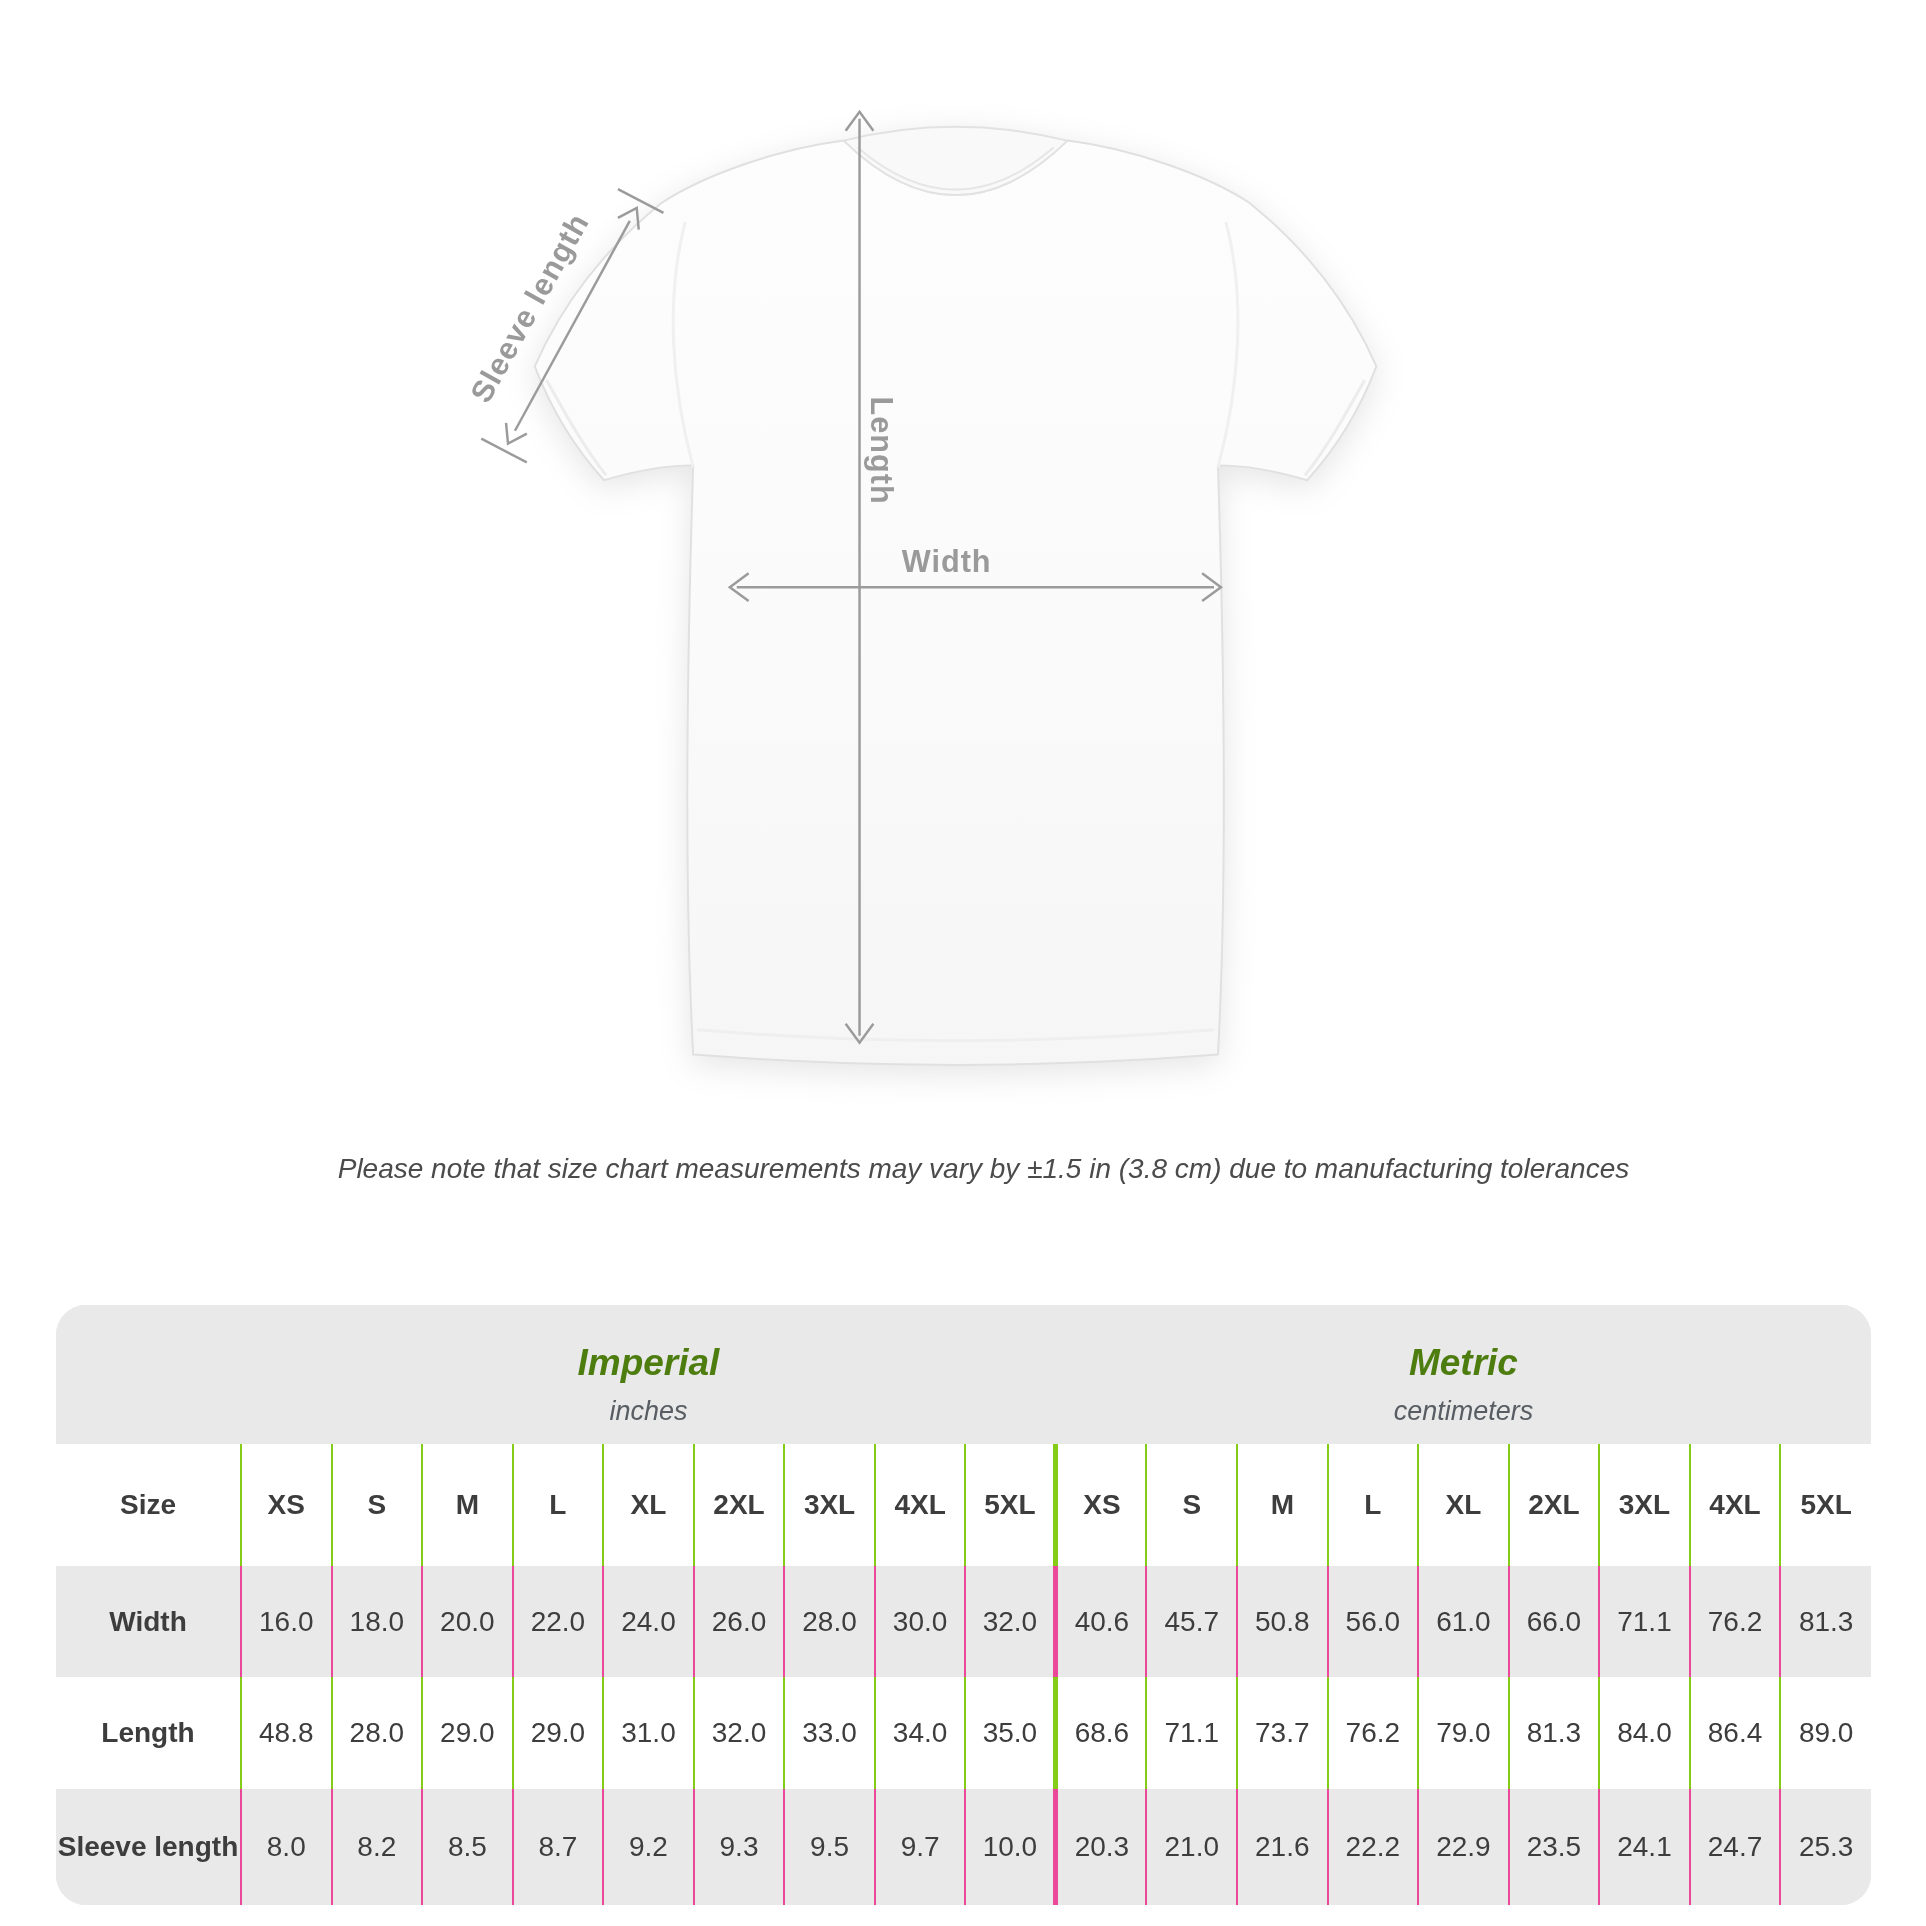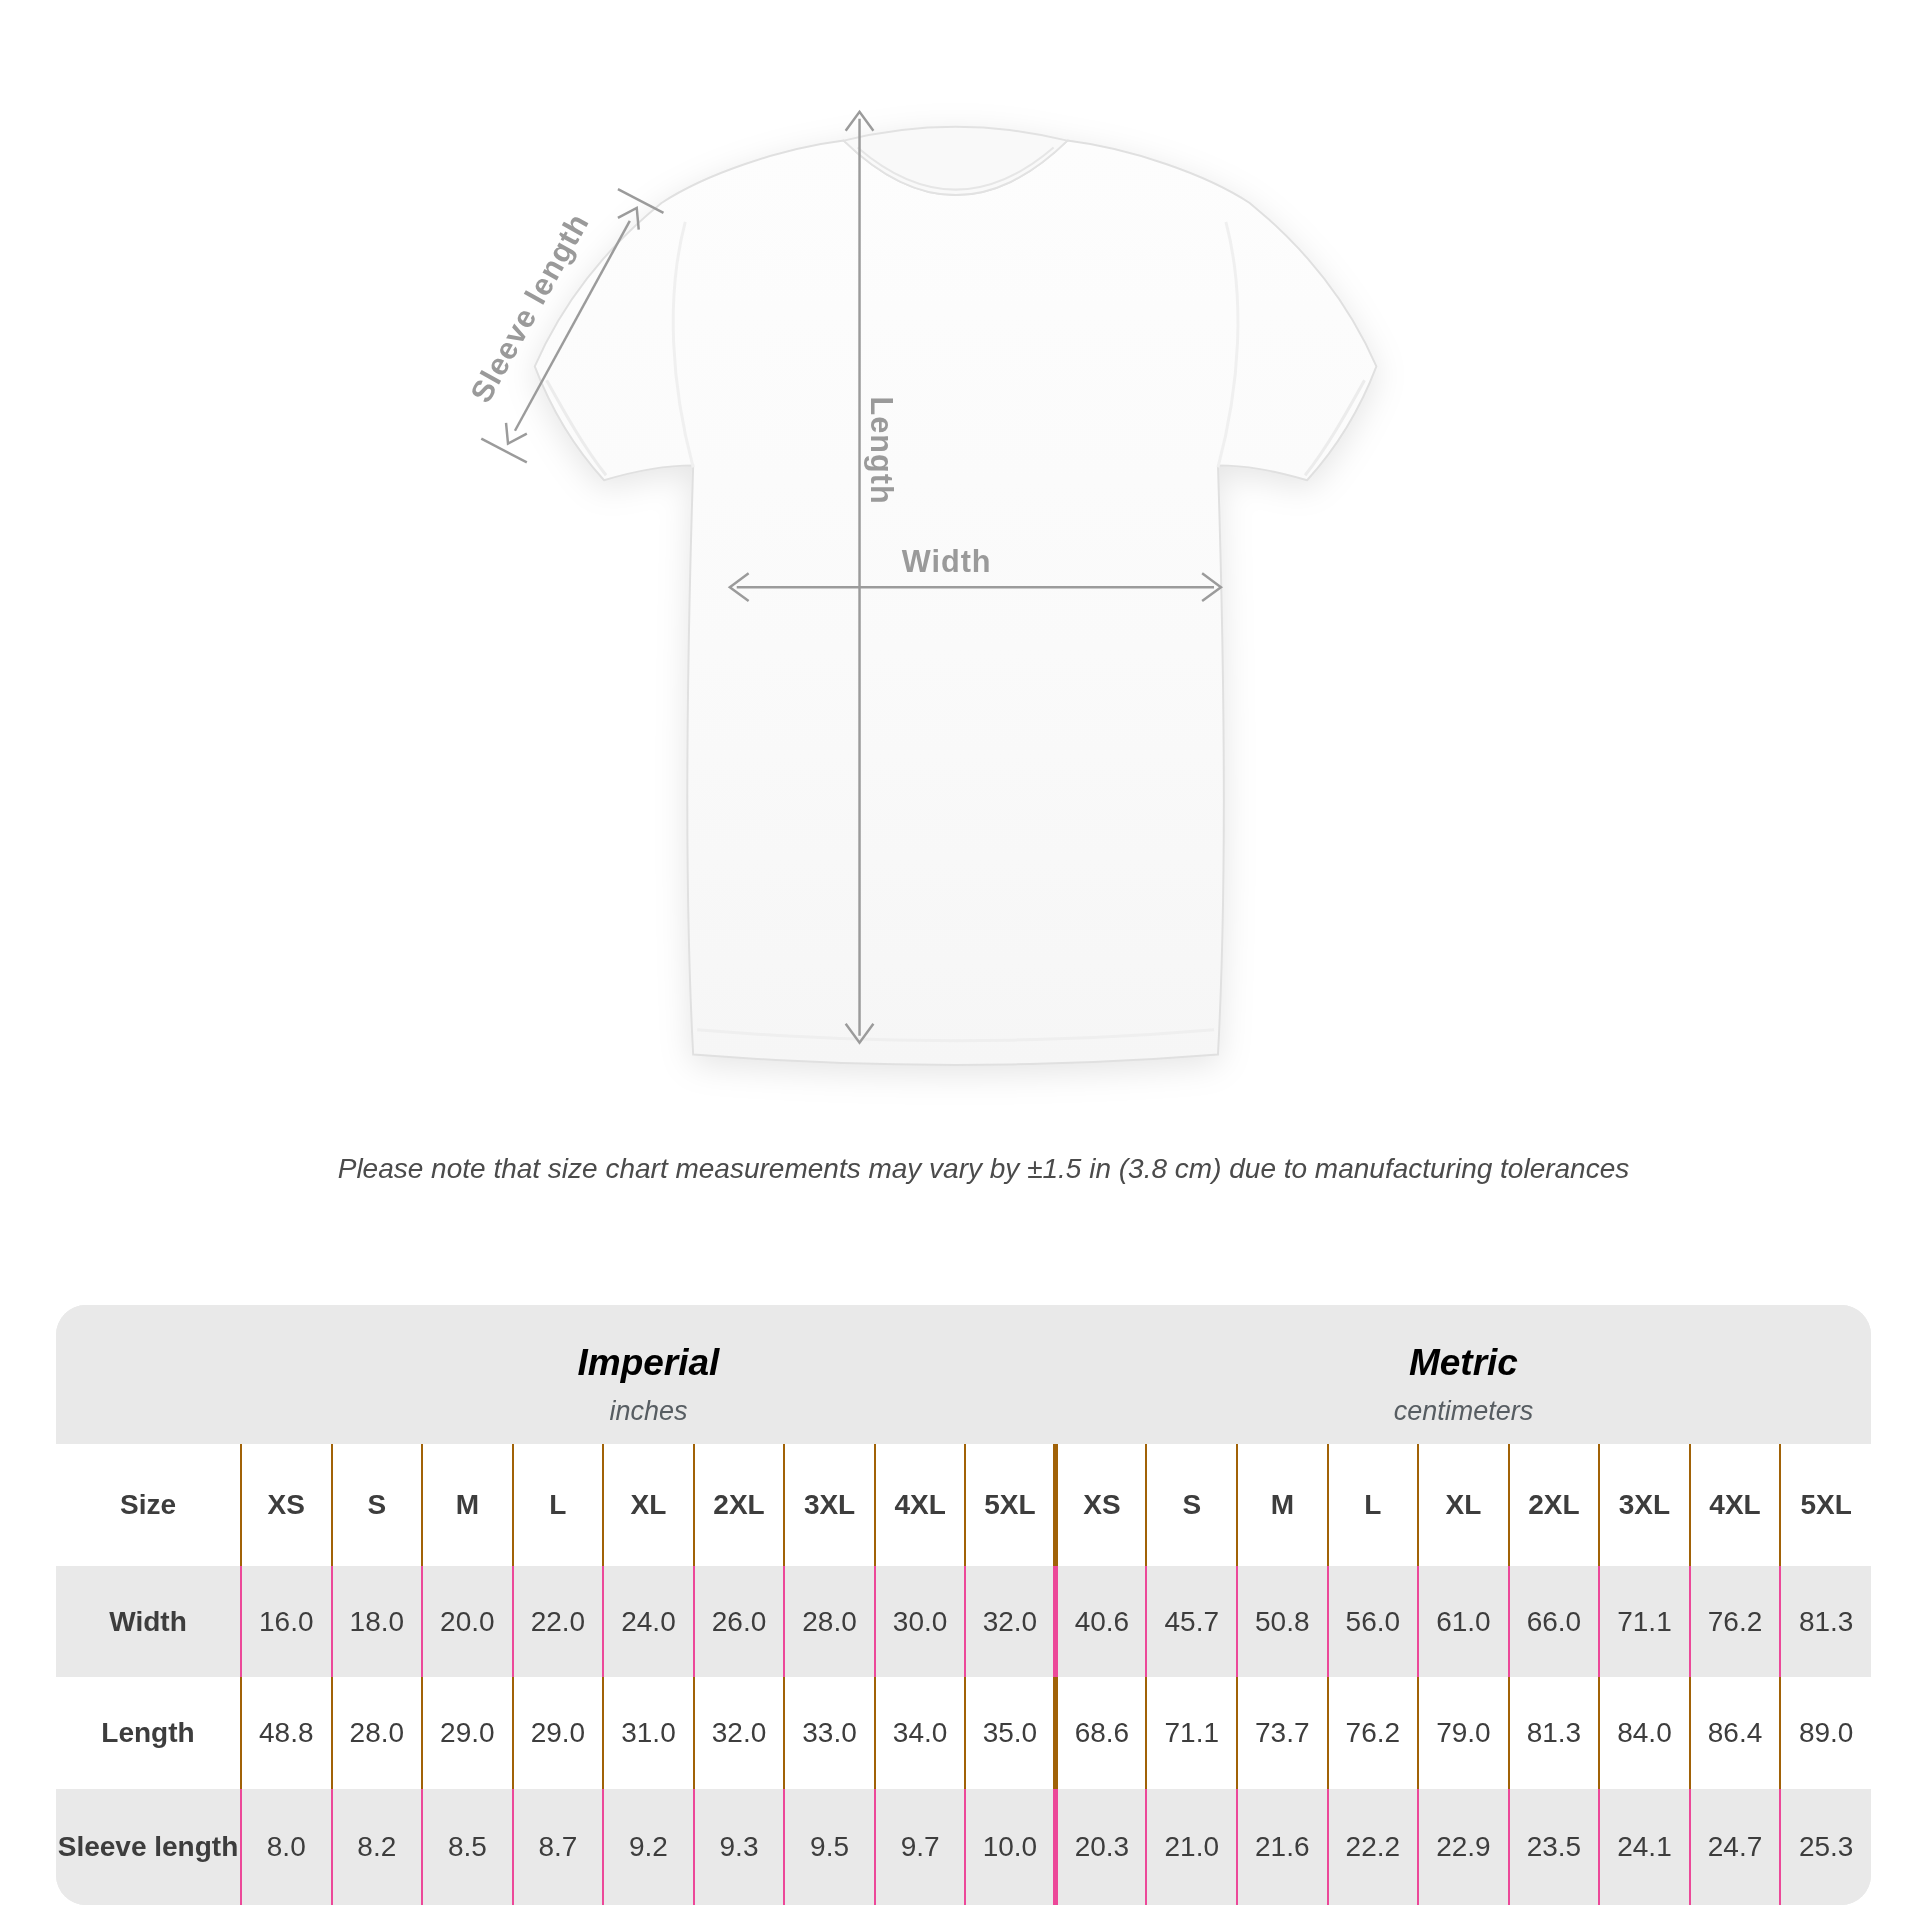--- a/index.html
+++ b/index.html
@@ -19,25 +19,25 @@
   .size-table-wrap{position:absolute;left:56px;top:1305px;width:1815px;border-radius:30px;overflow:hidden;background:#e9e9e9;}
   table.size-table{border-collapse:collapse;table-layout:fixed;width:1815px;}
   table.size-table td{text-align:center;vertical-align:middle;padding:0;font-size:28px;color:#3d3d3d;}
   col.c-label{width:185px;}
   tr.r-group{height:139px;background:#e9e9e9;}
   tr.r-size{height:122px;background:#ffffff;}
   tr.r-width{height:111px;background:#e9e9e9;}
   tr.r-length{height:112px;background:#ffffff;}
   tr.r-sleeve{height:116px;background:#e9e9e9;}
   td.lbl,td.hdr{font-weight:bold;color:#62686d;font-size:27px;}
-  tr.r-size td + td, tr.r-length td + td {border-left:2px solid #a16207;}
+  tr.r-size td + td, tr.r-length td + td {border-left:2px solid #84cc16;}
   tr.r-width td + td, tr.r-sleeve td + td {border-left:2px solid #ec4899;}
   tr.r-size td.msep, tr.r-length td.msep {border-left-width:5px;}
   tr.r-width td.msep, tr.r-sleeve td.msep {border-left-width:5px;}
-  .g-title{font-size:37px;font-weight:bold;font-style:italic;color:#000000;padding-top:20px;}
+  .g-title{font-size:37px;font-weight:bold;font-style:italic;color:#4d7c0f;padding-top:20px;}
   .g-sub{font-size:27px;font-style:italic;color:#575d62;margin-top:12px;}
 </style>
 </head>
 <body>
 
 <div class="canvas">
 
   <div class="shirt-wrap">
     <svg width="1927" height="1109" viewBox="0 0 1946 1120">
       <defs>

